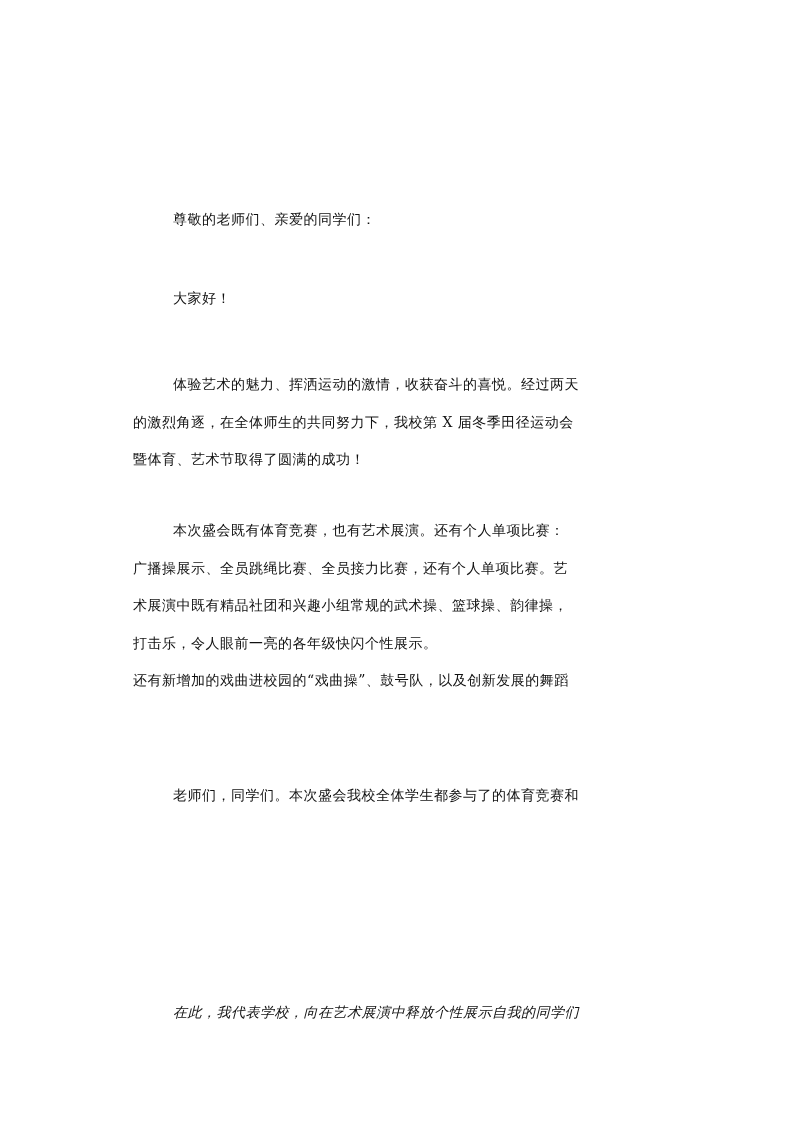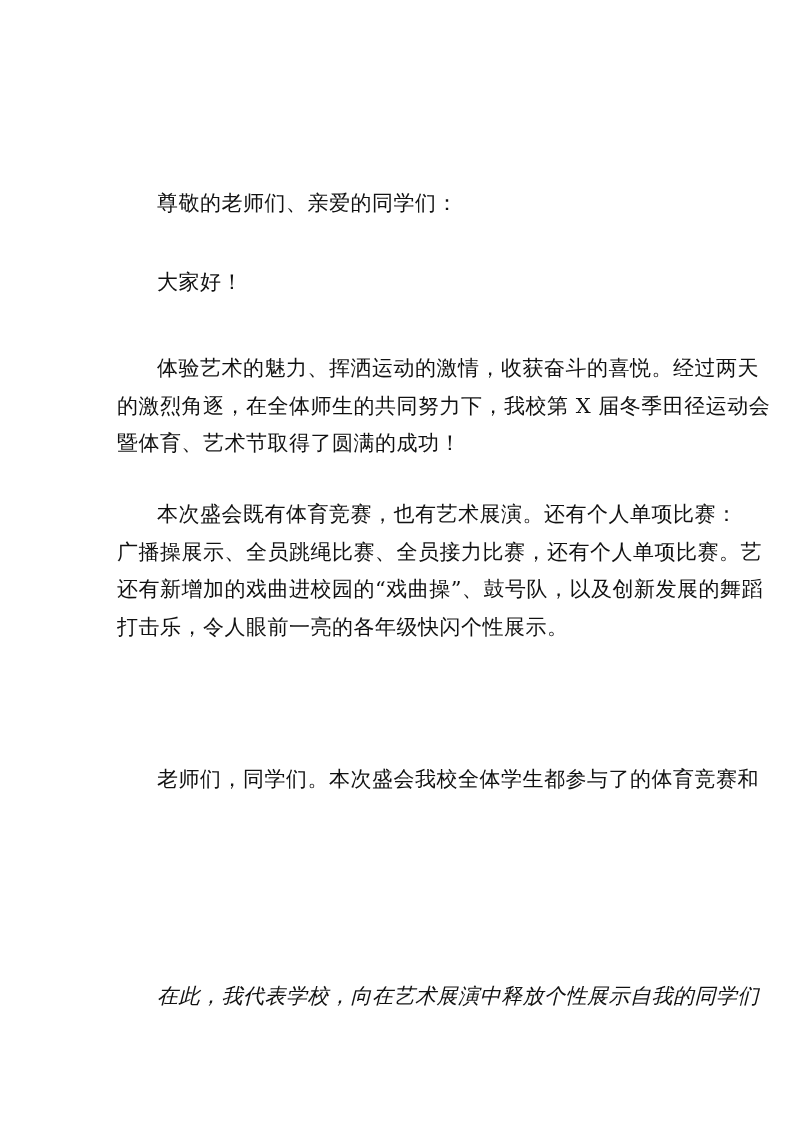--- a/index.html
+++ b/index.html
@@ -18,24 +18,24 @@
   .page {
     position: absolute;
     left: 117px;
     top: 0;
     width: 562px;
   }
   .para {
     position: absolute;
     left: 0;
     width: 562px;
-    font-size: 21px;
+    font-size: 14px;
     line-height: 37.5px;
     letter-spacing: 0.5px;
-    margin: 0;
+    margin: 16px;
   }
   .line {
     display: block;
     white-space: nowrap;
   }
   .indent {
     padding-left: 40px;
   }
 </style>
 </head>
@@ -53,22 +53,23 @@
 
   <p class="para" style="top:350px;">
     <span class="line indent">体验艺术的魅力、挥洒运动的激情，收获奋斗的喜悦。经过两天</span>
     <span class="line">的激烈角逐，在全体师生的共同努力下，我校第 X 届冬季田径运动会</span>
     <span class="line">暨体育、艺术节取得了圆满的成功！</span>
   </p>
 
   <p class="para" style="top:496px;">
     <span class="line indent">本次盛会既有体育竞赛，也有艺术展演。还有个人单项比赛：</span>
     <span class="line">广播操展示、全员跳绳比赛、全员接力比赛，还有个人单项比赛。艺</span>
+    <span class="line">术展演中既有精品社团和兴趣小组常规的武术操、篮球操、韵律操，</span>
+    <span class="line">打击乐，令人眼前一亮的各年级快闪个性展示。</span>
     <span class="line">还有新增加的戏曲进校园的“戏曲操”、鼓号队，以及创新发展的舞蹈</span>
-    <span class="line">打击乐，令人眼前一亮的各年级快闪个性展示。</span>
   </p>
 
   <p class="para" style="top:761px;">
     <span class="line indent">老师们，同学们。本次盛会我校全体学生都参与了的体育竞赛和</span>
   </p>
 
   <p class="para" style="top:978px;font-style:italic;">
     <span class="line indent">在此，我代表学校，向在艺术展演中释放个性展示自我的同学们</span>
   </p>
 

